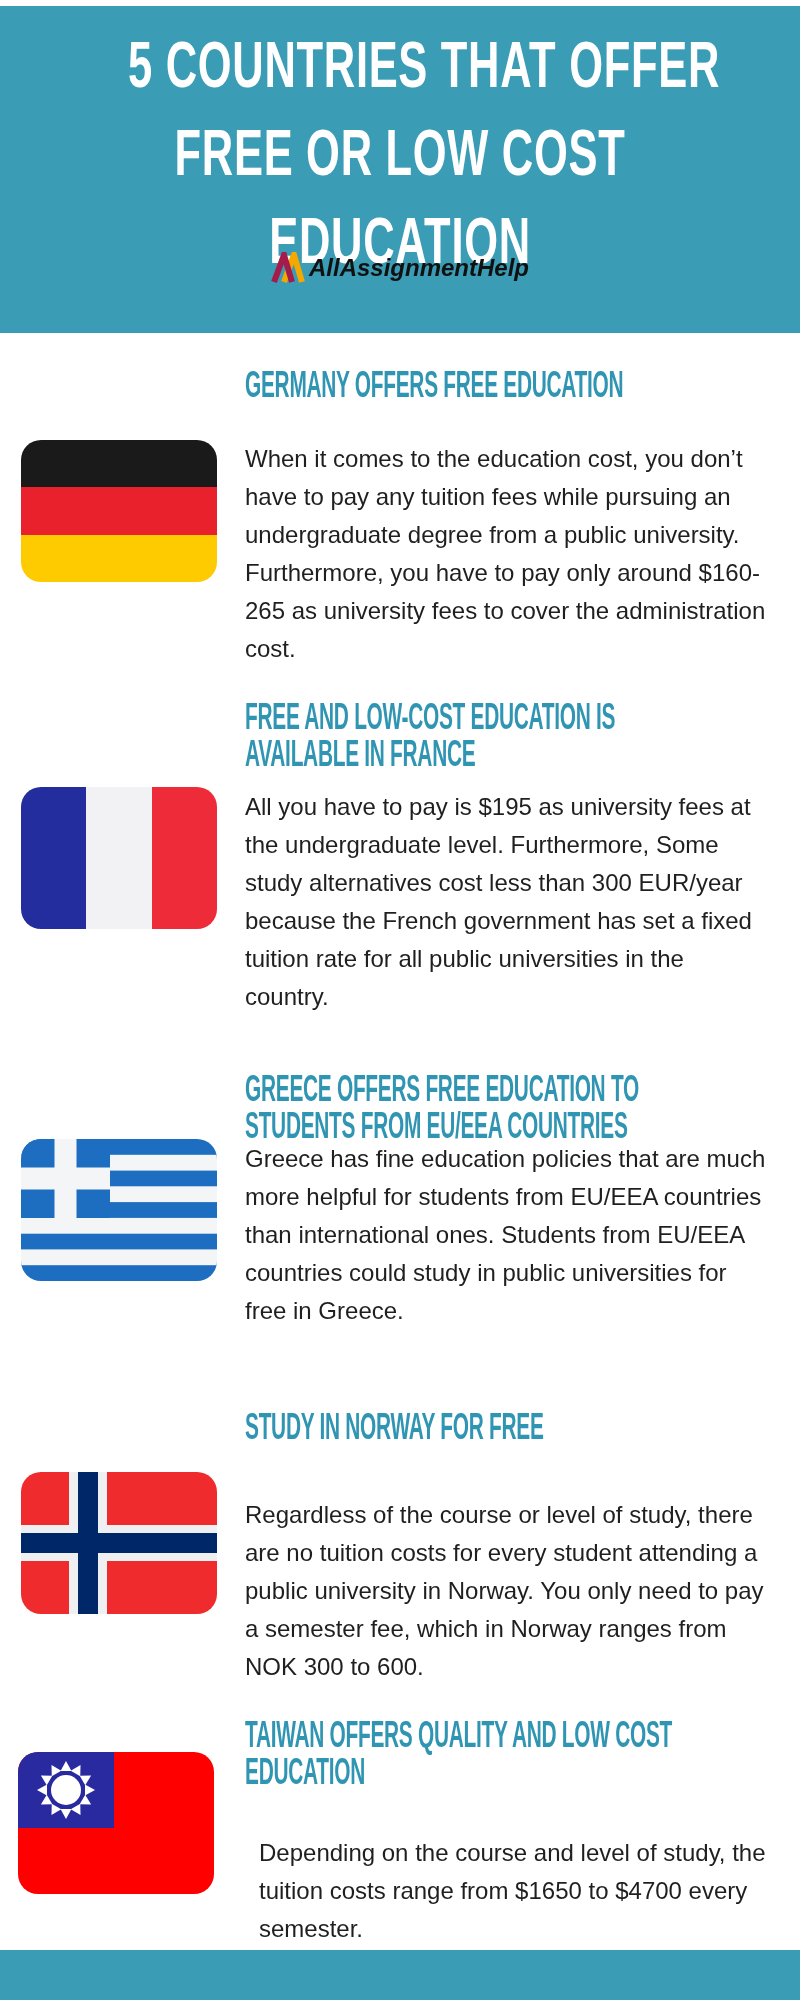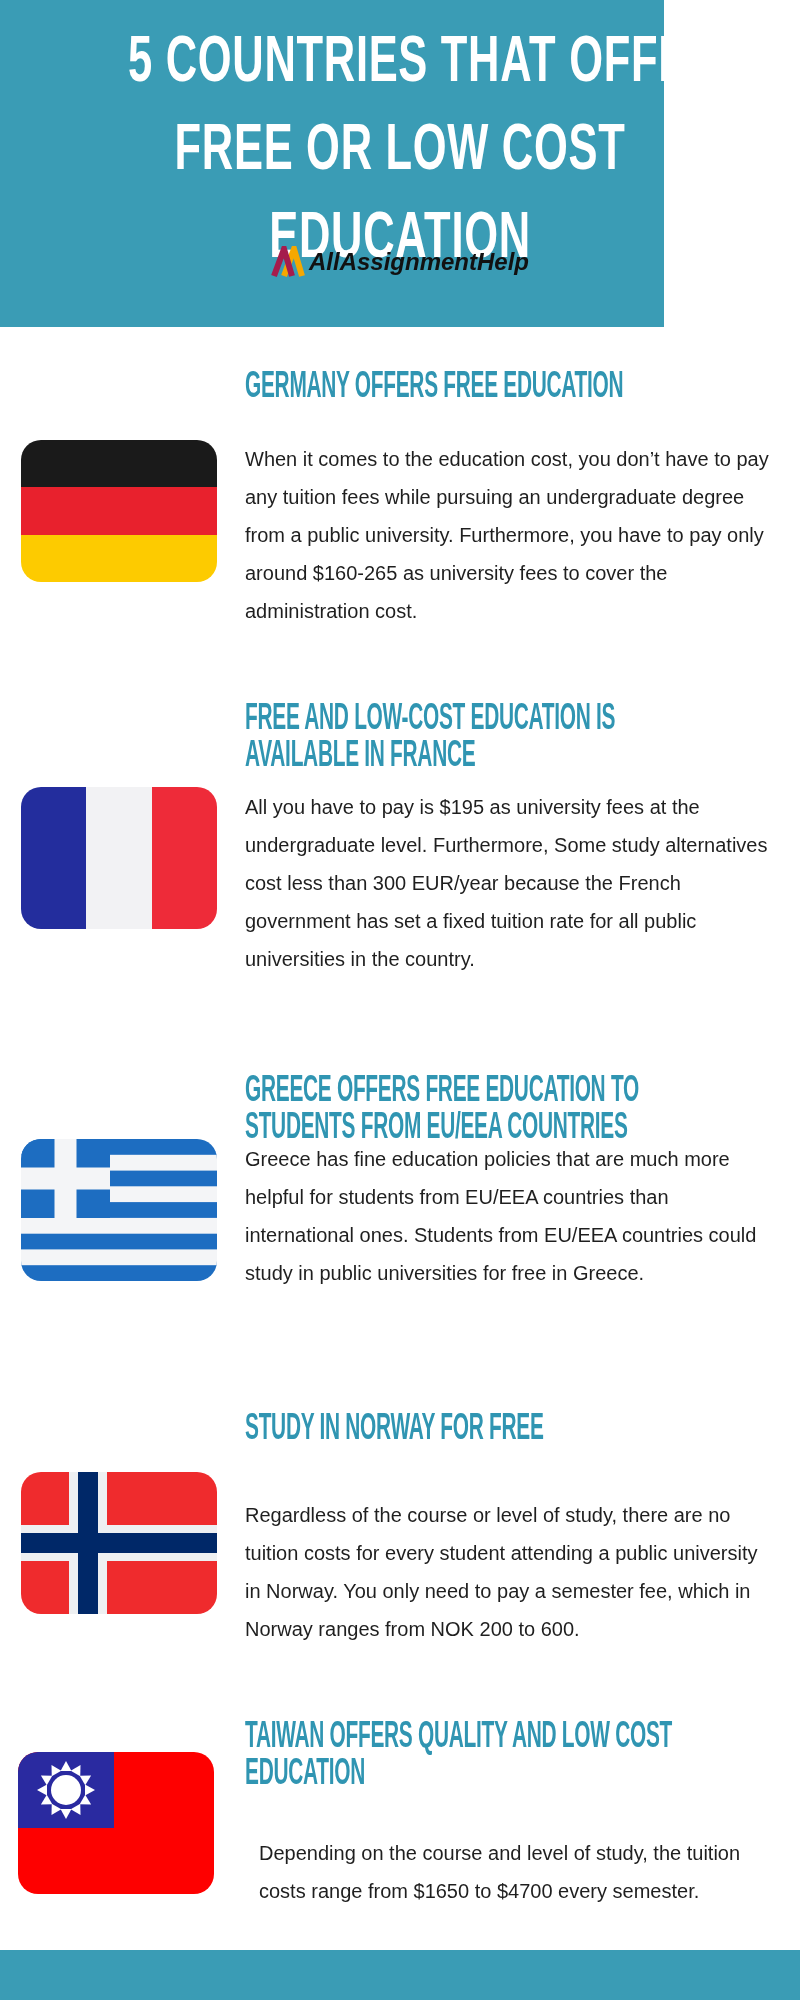--- a/index.html
+++ b/index.html
@@ -1,31 +1,31 @@
 <!DOCTYPE html>
 <html><head>
 <meta charset="utf-8">
 <style>
   html,body{margin:0;padding:0;background:#ffffff;}
   .poster{position:relative;width:800px;height:2000px;background:#ffffff;overflow:hidden;
           font-family:"Liberation Sans",sans-serif;}
   
-  .banner{position:absolute;left:0;top:0;width:664px;height:327px;background:#3a9cb5;}
+  .banner{position:absolute;left:0;top:6px;width:800px;height:327px;background:#3a9cb5;}
   .title-line{position:absolute;left:0;width:800px;text-align:center;white-space:nowrap;
               color:#ffffff;font-weight:bold;font-size:64px;line-height:70px;
               letter-spacing:1px;transform:scaleX(0.68);transform-origin:50% 50%;}
   .logo{position:absolute;left:0;top:246px;width:800px;display:flex;justify-content:center;
         align-items:center;gap:4px;}
   .logo-text{font-size:24px;font-weight:bold;font-style:italic;color:#111111;letter-spacing:0px;}
   
   .sec-heading{position:absolute;left:245px;}
   .sec-heading .hline{height:37px;line-height:37px;white-space:nowrap;color:#3095b2;
         font-weight:bold;font-size:36px;letter-spacing:-0.5px;
         transform:scaleX(0.58);transform-origin:0 50%;}
-  .sec-body{position:absolute;left:245px;width:528px;color:#1f1f1f;font-size:20px;
+  .sec-body{position:absolute;left:245px;width:528px;color:#1f1f1f;font-size:24px;
         line-height:38px;font-weight:400;}
   
   .flag{position:absolute;left:21px;width:196px;height:142px;border-radius:20px;
         overflow:hidden;}
   .flag .h{width:100%;}
   .flag .vwrap{display:flex;height:100%;}
   .flag .v{height:100%;flex:1;}
   .footer-bar{position:absolute;left:0;top:1950px;width:800px;height:50px;background:#3a9cb5;}
 </style>
 </head>
@@ -92,21 +92,21 @@
   </div>
   <div class="flag" style="top:1472px;">
     <svg width="196" height="142" viewBox="0 0 196 142">
       <rect x="0" y="0" width="196" height="142" fill="#ef2b2d"></rect>
       <rect x="48" y="0" width="38" height="142" fill="#eef0f2"></rect>
       <rect x="0" y="53" width="196" height="36" fill="#eef0f2"></rect>
       <rect x="57" y="0" width="20" height="142" fill="#002868"></rect>
       <rect x="0" y="61" width="196" height="20" fill="#002868"></rect>
     </svg>
   </div>
-  <div class="sec-body" style="top:1496px;">Regardless of the course or level of study, there are no tuition costs for every student attending a public university in Norway. You only need to pay a semester fee, which in Norway ranges from NOK 200 to 600.</div>
+  <div class="sec-body" style="top:1496px;">Regardless of the course or level of study, there are no tuition costs for every student attending a public university in Norway. You only need to pay a semester fee, which in Norway ranges from NOK 300 to 600.</div>
 
   <div class="sec-heading" style="top:1716px;">
     <div class="hline">TAIWAN OFFERS QUALITY AND LOW COST</div>
     <div class="hline">EDUCATION</div>
   </div>
   <div class="flag" style="top:1752px;left:18px;">
     <svg width="196" height="142" viewBox="0 0 196 142">
       <rect x="0" y="0" width="196" height="142" fill="#fe0000"></rect>
       <rect x="0" y="0" width="96" height="76" fill="#2a2aa0"></rect>
       <g transform="translate(48,38)" fill="#ffffff">

